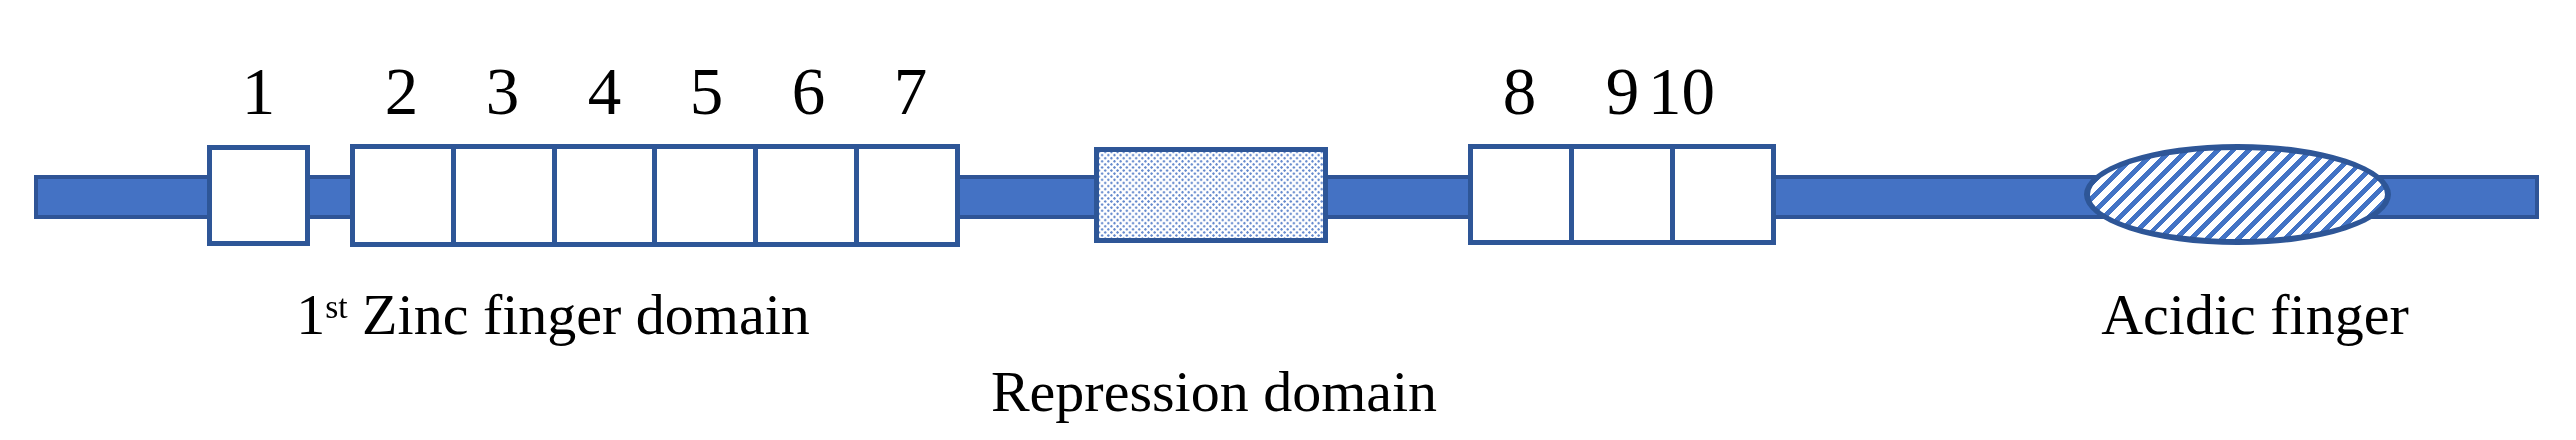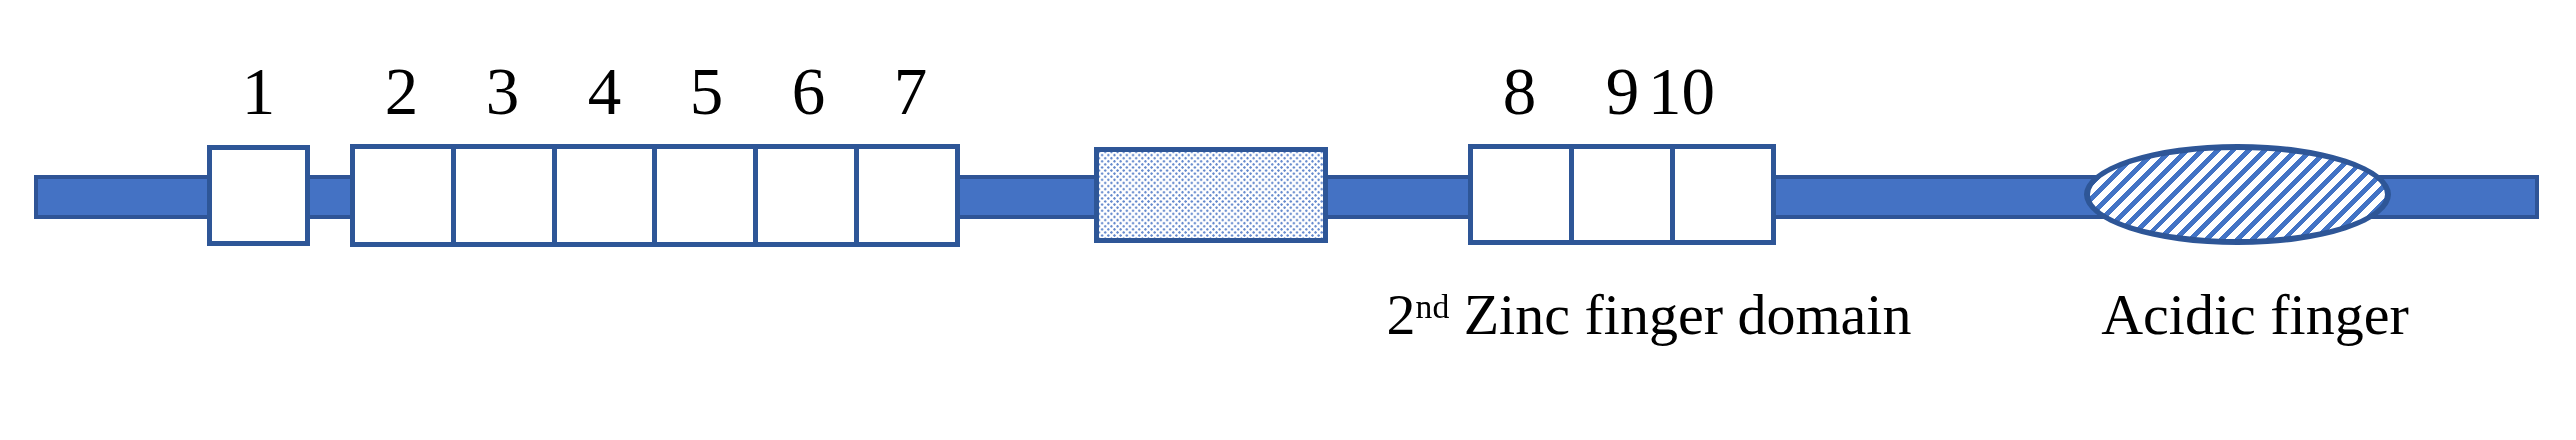--- a/index.html
+++ b/index.html
@@ -137,24 +137,27 @@
   <div class="repression-box"></div>
 
   <div class="box-row row-8-10">
     <div class="fbox"></div>
     <div class="fbox"></div>
     <div class="fbox"></div>
   </div>
 
   <div class="acidic-ellipse"></div>
 
+  <div class="label" style="left:137px; top:286px">
+    <span>1</span><span class="sup">st</span><span> Zinc finger domain</span>
+  </div>
 
-  <div class="label" style="left:1233px; top:286px">
-    <span>2</span><span class="sup">nd</span><span> Zinc finger domain</span>
-  </div>
 
   <div class="label" style="left:1839px; top:286px">
     <span>Acidic finger</span>
   </div>
 
+  <div class="label" style="left:798px; top:363px">
+    <span>Repression domain</span>
+  </div>
 
 </div>
 
 
 </body></html>

